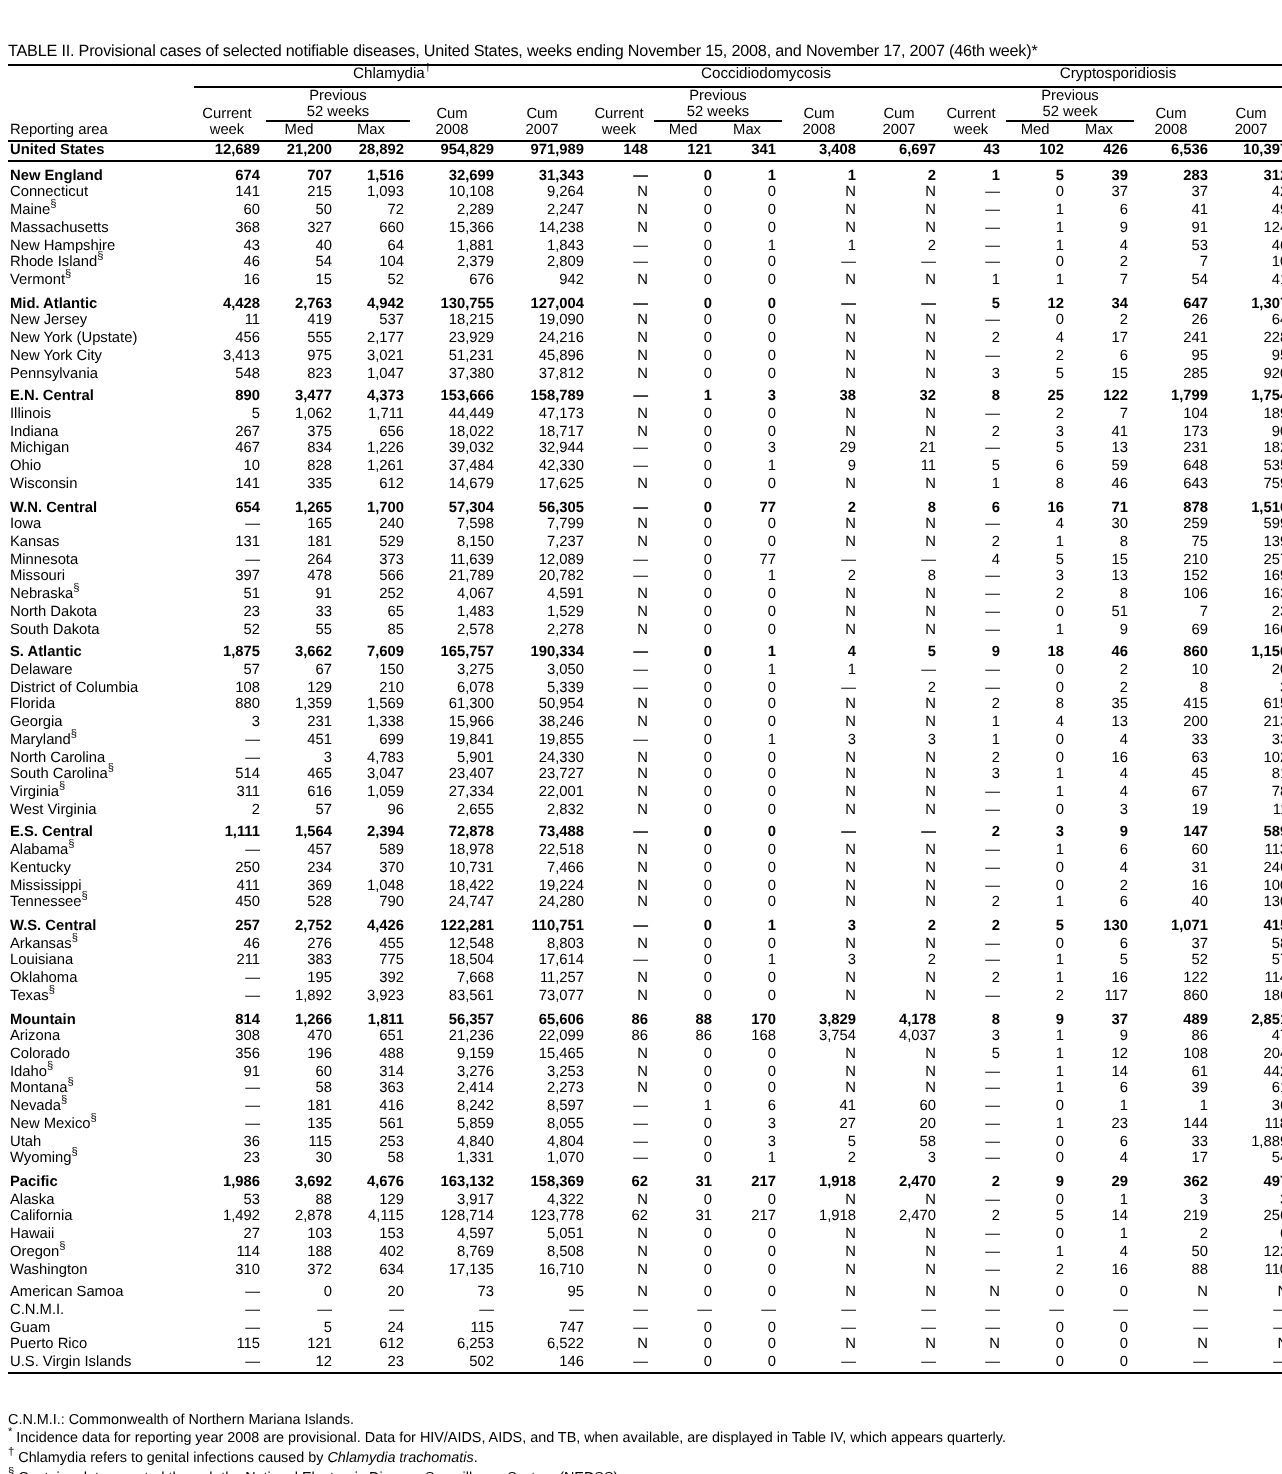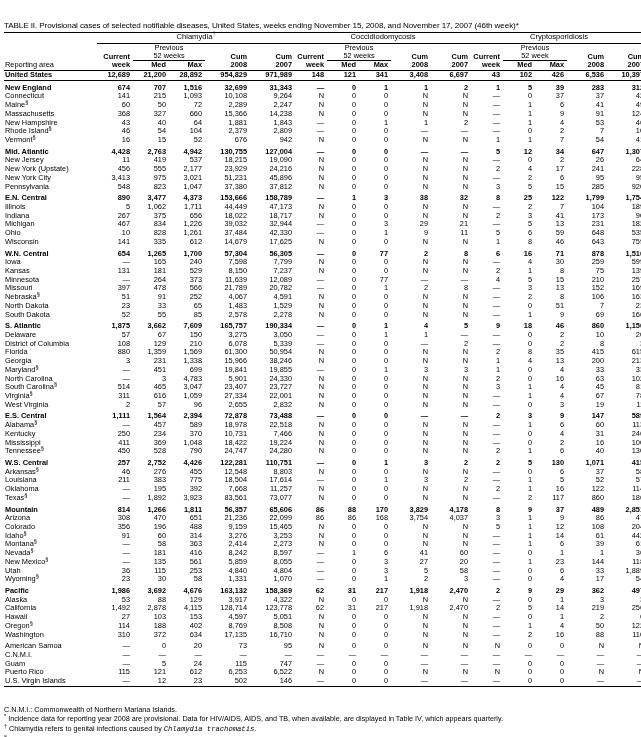--- a/index.html
+++ b/index.html
@@ -66,21 +66,21 @@
     font-weight: 700;
     font-size: 7.4px;
     line-height: 8.4px;
   }
   .sub-prev-rule { border-bottom: 0.9px solid #000; }
   .hd {
     font-weight: 700;
     font-size: 7.4px;
     line-height: 8.4px;
   }
-  .hd.num { text-align: right; font-weight: bold; }
+  .hd.num { text-align: center; }
   .hd.area { text-align: left; margin-left: 22px; }
 
   tr.rule-top td { border-top: 1.3px solid #000; }
   tr.rule-head td { border-bottom: 1.1px solid #000; }
   tr.rule-bot td { border-bottom: 1.2px solid #000; }
 
   tr.bold td { font-weight: 700; }
   tr.gap td { padding-top: 3.2px !important; }
   tr.data td { height: 8.7px; }
 
@@ -90,21 +90,21 @@
     line-height: 0;
   }
 
   .footnotes {
     margin-top: 18px;
     font-size: 7.2px;
     line-height: 9.6px;
     width: 633px;
   }
   .footnotes div { white-space: nowrap; }
-  .footnotes .ital { font-style: italic; font-family: Liberation Mono, monospace; }
+  .footnotes .ital { font-style: italic; }
   .fn-mark { font-size: 5.6px; vertical-align: super; line-height: 0; }
 </style>
 </head>
 <body>
 
 <div class="page">
 
   <div class="title">TABLE II. Provisional cases of selected notifiable diseases, United States, weeks ending November 15, 2008, and November 17, 2007 (46th week)*</div>
 
   <table class="main">

